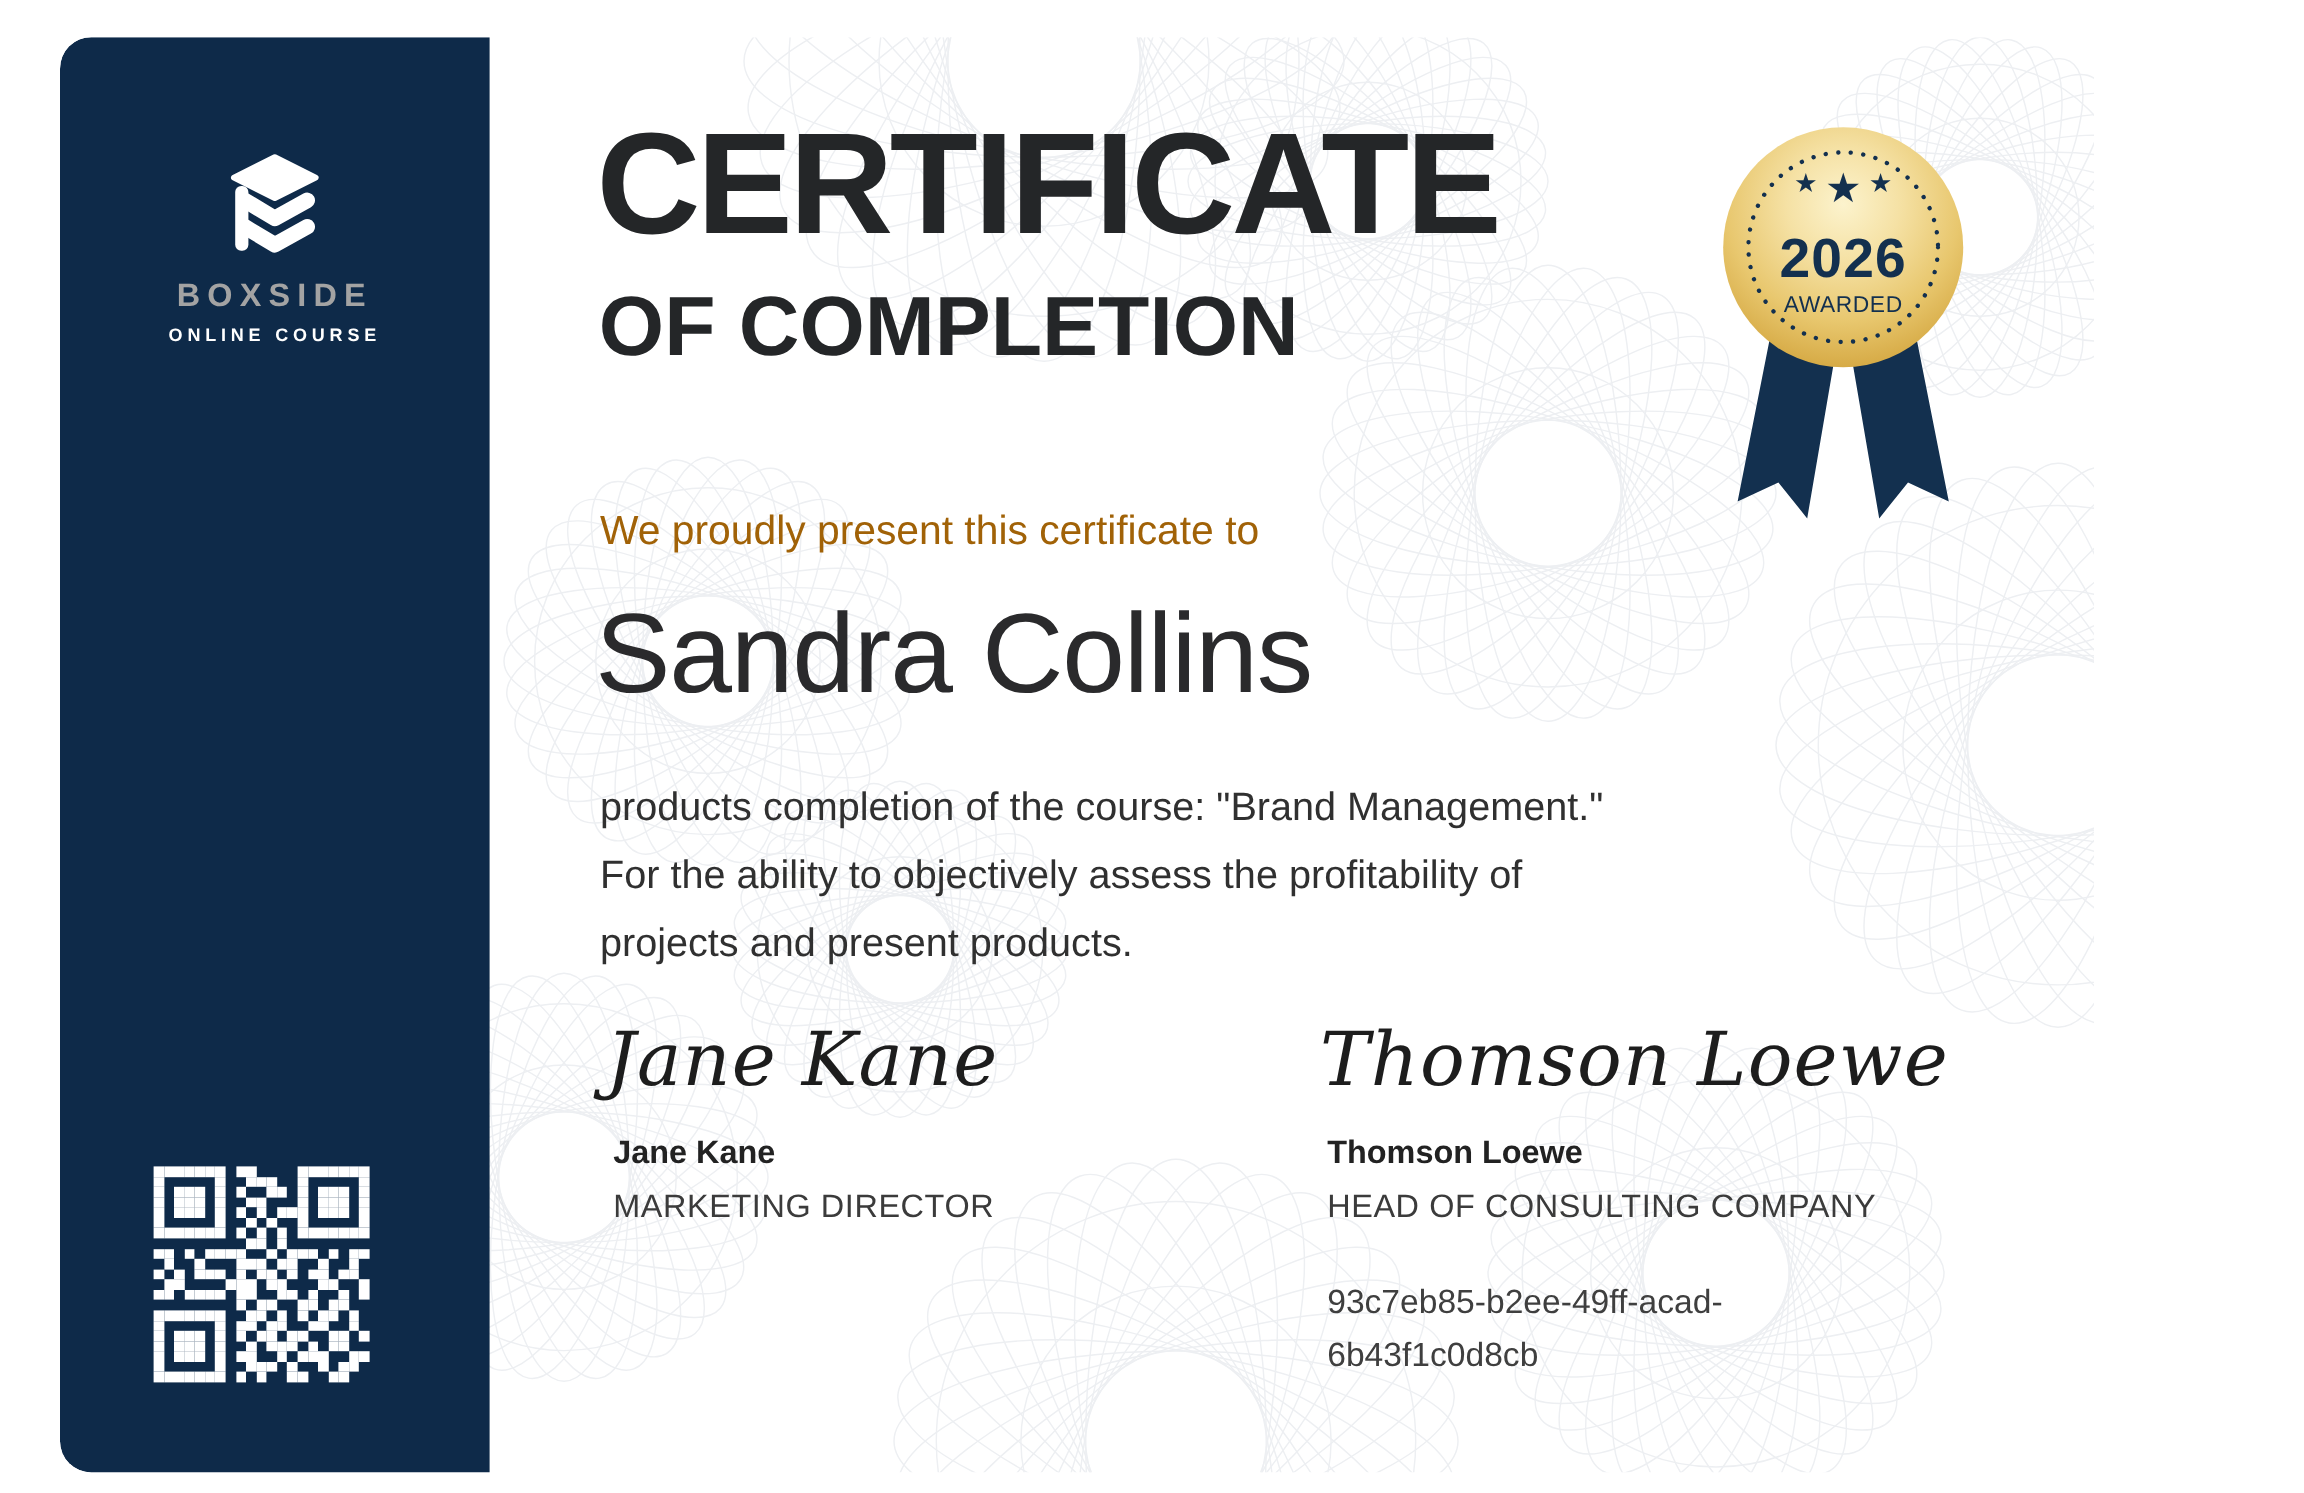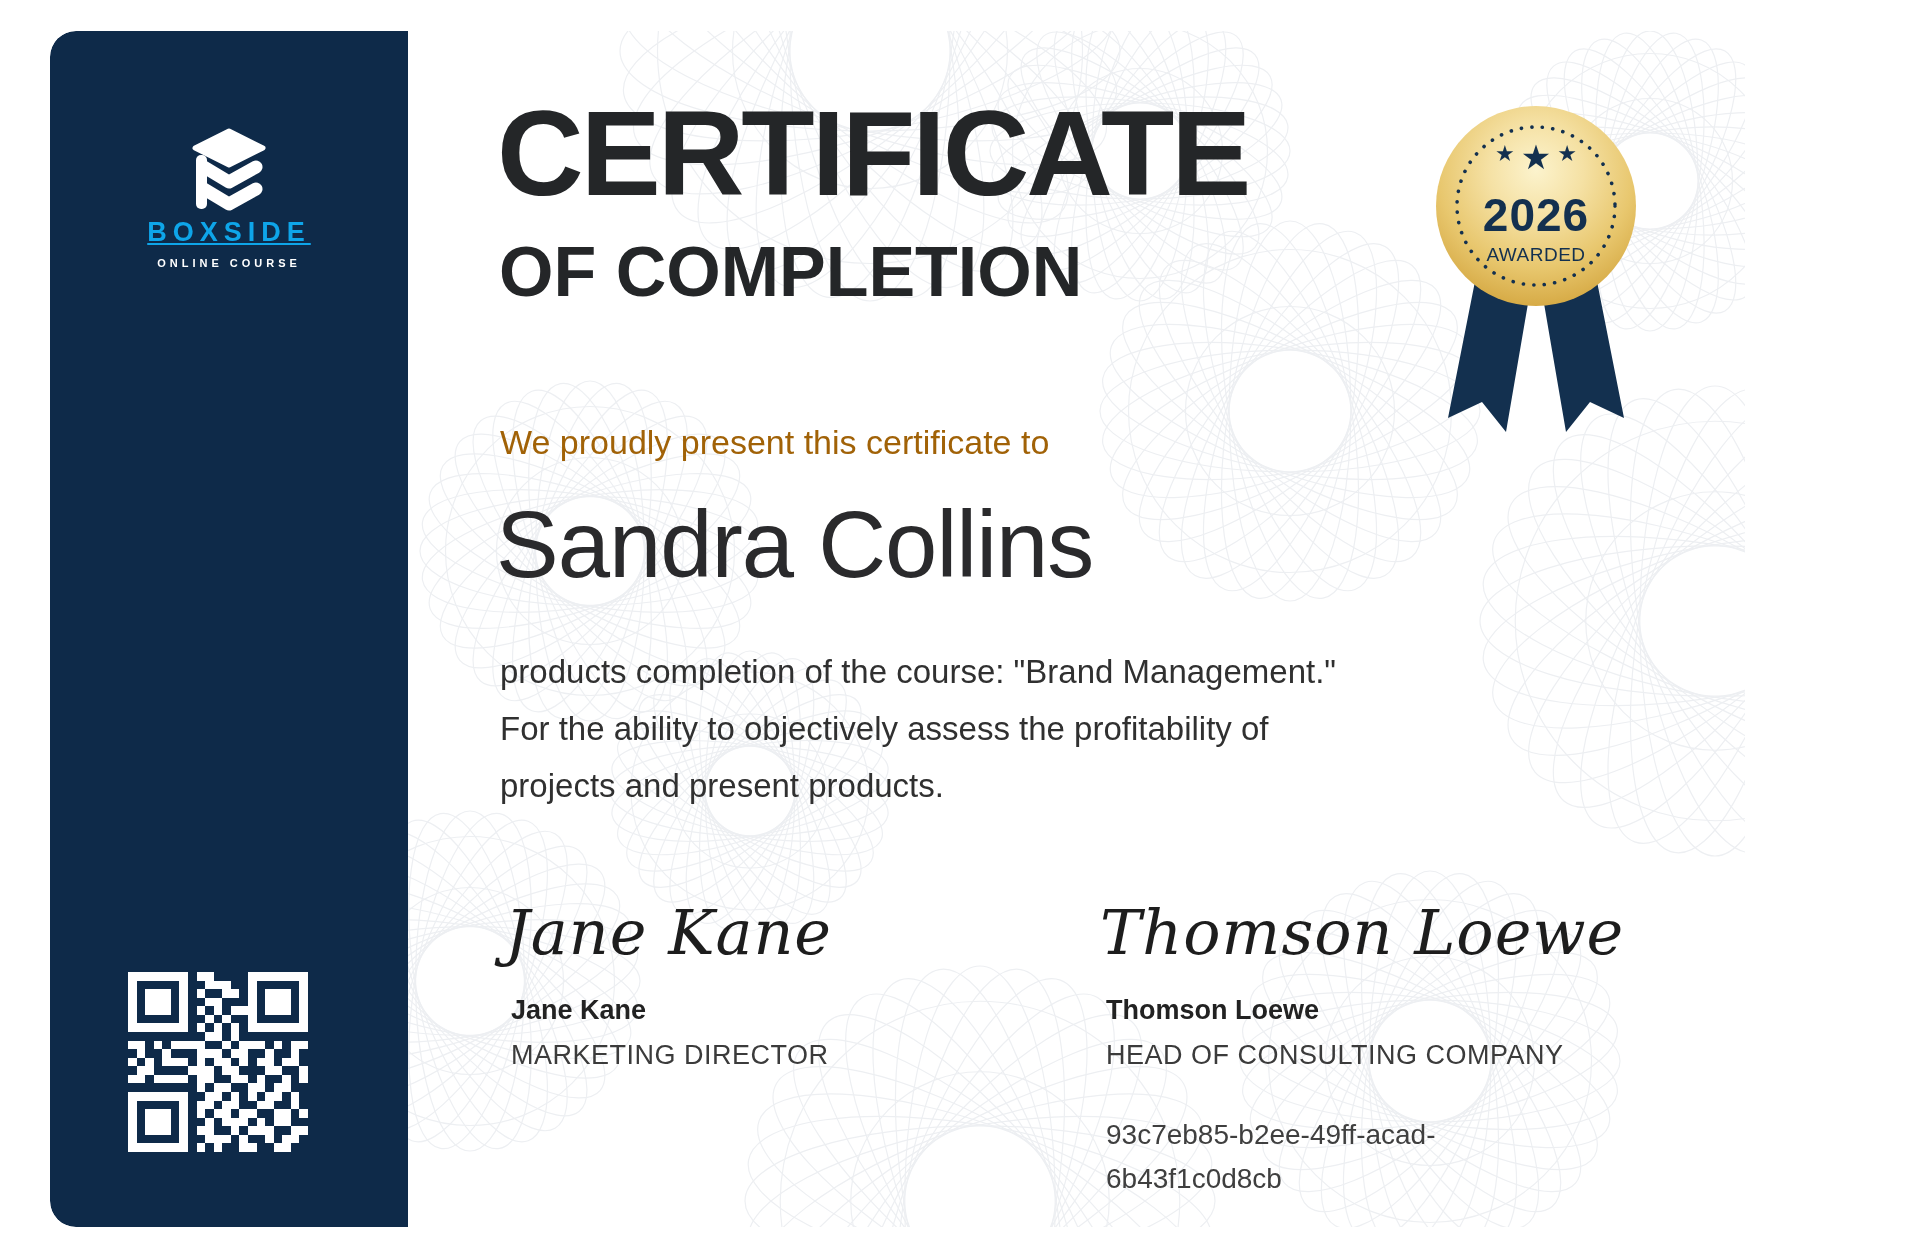--- a/index.html
+++ b/index.html
@@ -13,22 +13,22 @@
     background:#ffffff;border-radius:26px;overflow:hidden;
   }
   .pattern-svg{position:absolute;left:0;top:0;z-index:0;}
   
   .sidebar{
     position:absolute;left:0;top:0;width:358px;height:1196px;
     background:#0e2a49;border-radius:26px 0 0 26px;z-index:2;
   }
   .logo{position:absolute;left:0;top:96px;width:358px;display:flex;flex-direction:column;align-items:center;}
   .logo svg{display:block;}
-  .brand-name{color:#0ea5e9;font-size:27px;font-weight:800;letter-spacing:6px;text-decoration:underline;}
-  .brand-tagline{margin-top:9px;color:#ffffff;font-size:11px;font-weight:700;letter-spacing:4px;}
+  .brand-name{margin-top:14px;color:#a3a3a3;font-size:27px;font-weight:800;letter-spacing:6px;}
+  .brand-tagline{margin-top:9px;color:#ffffff;font-size:15px;font-weight:700;letter-spacing:4px;}
   .qr{
     position:absolute;left:78px;top:941px;width:180px;height:180px;
     display:grid;grid-template-columns:repeat(21,1fr);grid-template-rows:repeat(21,1fr);
   }
   .qr div.on{background:#ffffff;}
   
   .content{position:absolute;left:0;top:0;width:1695px;height:1196px;z-index:1;}
   .title{
     position:absolute;left:447px;top:62px;font-size:120px;font-weight:800;
     letter-spacing:-3px;color:#242628;line-height:1;white-space:nowrap;
@@ -54,21 +54,21 @@
   }
   .medal .dotring{position:absolute;left:0;top:0;}
   .stars{position:absolute;top:34px;width:100%;text-align:center;color:#13304f;height:40px;}
   .star{display:inline-block;line-height:1;}
   .star::before{content:"\2605";}
   .star.small{font-size:22px;vertical-align:14px;}
   .star.big{font-size:34px;margin:0 6px;vertical-align:6px;}
   .badge-year{position:absolute;top:82px;width:100%;text-align:center;font-size:46px;font-weight:800;color:#13304f;letter-spacing:1px;}
   .badge-label{position:absolute;top:138px;width:100%;text-align:center;font-size:19px;font-weight:400;color:#13304f;letter-spacing:0.5px;}
   
-  .sig-col{position:absolute;top:842px;width:480px;}
+  .sig-col{position:absolute;top:792px;width:480px;}
   .sig-col.left{left:455px;}
   .sig-col.right{left:1050px;}
   .sig-script{
     font-family:"DejaVu Serif", serif;font-style:italic;font-size:62px;color:#1d1d1d;
     height:118px;display:flex;align-items:center;white-space:nowrap;letter-spacing:1px;
   }
   .sig-name{font-size:27px;font-weight:700;color:#222222;margin-top:4px;margin-left:6px;}
   .sig-role{font-size:27px;font-weight:400;color:#3b3b3b;margin-top:14px;margin-left:6px;letter-spacing:0.5px;white-space:nowrap;}
   .sig-meta{font-size:28px;color:#3f3f3f;margin-top:42px;margin-left:6px;line-height:44px;width:430px;}
 </style>

